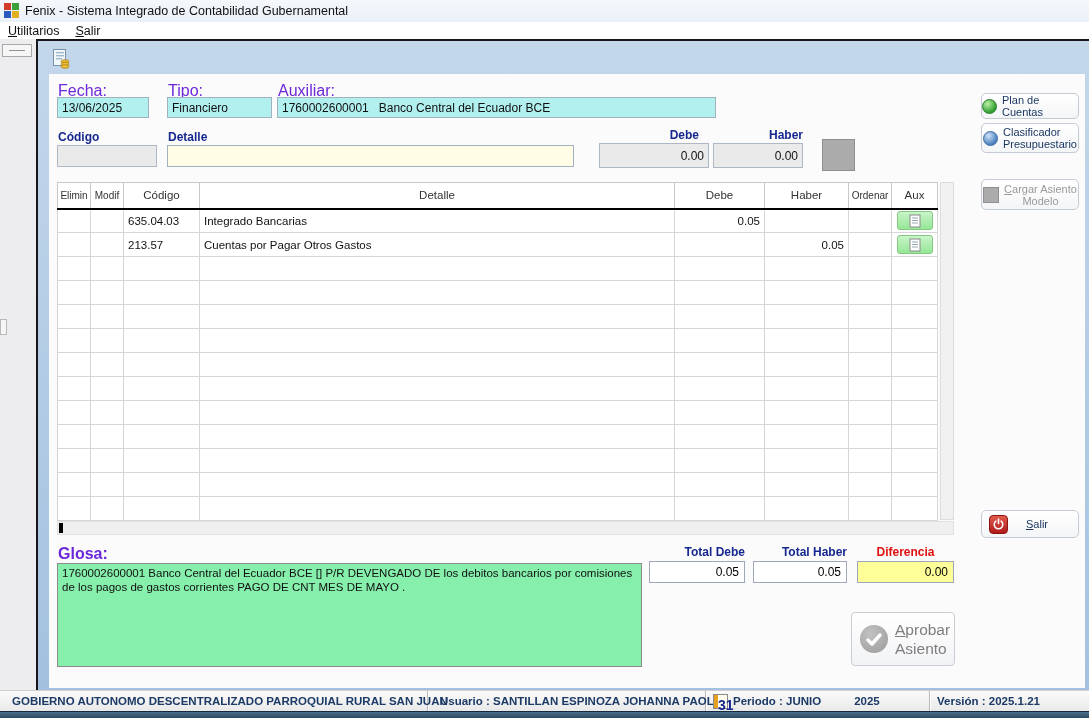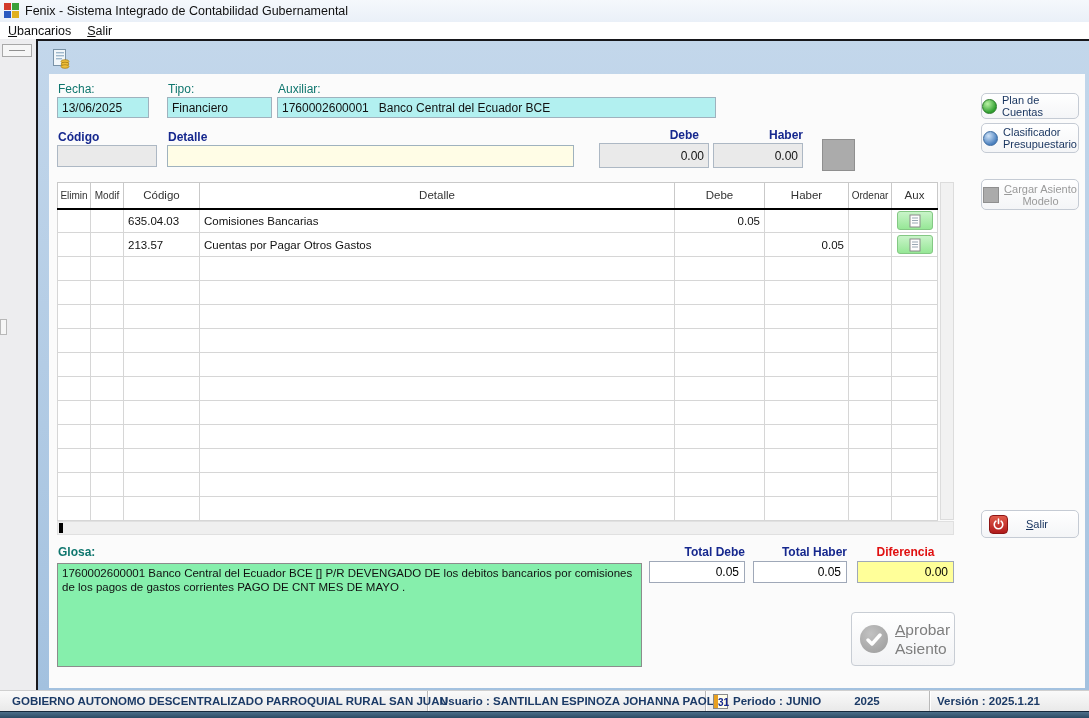--- a/index.html
+++ b/index.html
@@ -27,21 +27,21 @@
 
   
   .form-window { position:absolute; left:36px; top:39px; width:1053px; height:651px;
     border-left:2px solid #17171B; border-top:2px solid #17171B;
     background:linear-gradient(#C3D7EB,#A3C1DF); }
   .toolbar { position:absolute; left:0; top:4px; width:100%; height:28px; }
   .toolbar-btn { position:absolute; left:10px; top:1px; width:26px; height:26px; display:flex; align-items:center; justify-content:center; }
   .client { position:absolute; left:11px; top:33px; right:4px; bottom:2px; background:#FBFBFB; }
   
 
-  .lbl-blue { position:absolute; font-size:12px; color:#0f766e; }
+  .lbl-blue { position:absolute; font-size:16px; color:#6d28d9; }
   .lbl-navy { position:absolute; font-size:12px; font-weight:bold; color:#16288E; }
   .field { position:absolute; border:1px solid #9FB2BE; font-size:12px; color:#111; display:flex; align-items:center; padding:0 4px; background:#FFF; }
   .cyan { background:#B2F0F0; }
   .yellow { background:#FFFDE6; }
   .grayf { background:#EAEAEA; border-color:#ADB8C4; }
   .num { justify-content:flex-end; }
   .gray-square { position:absolute; left:773px; top:65px; width:33px; height:32px; background:#ABABAB; border:1px solid #8F8F8F; }
 
   
   .grid-wrap { position:absolute; left:8px; top:108px; }
@@ -81,42 +81,42 @@
   .power-icon { width:19px; height:19px; border-radius:4px; background:linear-gradient(#E05B4B,#B01A1A); border:1px solid #8E1414;
     display:flex; align-items:center; justify-content:center; flex:0 0 auto; }
 
   
   .statusbar { position:absolute; left:0; top:690px; width:1089px; height:21px;
     background:linear-gradient(#FAFAFA,#E9E9E9); border-top:1px solid #CFCFCF; display:flex; align-items:stretch; }
   .sb-sec { display:flex; align-items:center; gap:5px; padding:0 7px; border-right:1px solid #B9B9B9; box-shadow:1px 0 0 #FFFFFF; }
   .sb-txt { font-size:11.5px; font-weight:bold; color:#1B3A66; white-space:nowrap; }
   .cal-icon { width:15px; height:15px; background:#FFFDEB; border:1px solid #8A8A8A; position:relative; flex:0 0 auto; }
   .cal-icon i { position:absolute; left:0; top:0; width:4px; height:13px; background:#E8A020; }
-  .cal-icon b { position:absolute; left:4px; top:2px; font-size:10px; color:#16288E; font-weight:bold; }
+  .cal-icon b { position:absolute; left:4px; top:2px; font-size:14px; color:#16288E; font-weight:bold; }
   .bottom-strip { position:absolute; left:0; top:711px; width:1089px; height:7px; background:linear-gradient(#4C6E89,#2C4B64); border-top:1px solid #16293C; }
 
   .ws-pre { white-space:pre; }
 </style>
 </head>
 <body>
 
 <div id="screen">
 
   <div class="titlebar">
     <span class="win-icon">
       <i style="background:#D23A2A"></i>
         <i style="background:#3AA03A"></i>
         <i style="background:#2A5AC0"></i>
         <i style="background:#E0B020"></i>
     </span>
     <span class="title-text">Fenix - Sistema Integrado de Contabilidad Gubernamental</span>
   </div>
 
   <div class="menubar">
-    <span class="menu-item"><span class="mn">U</span><span>bancarios</span></span>
+    <span class="menu-item"><span class="mn">U</span><span>tilitarios</span></span>
     <span class="menu-item"><span class="mn">S</span><span>alir</span></span>
   </div>
 
   <div class="left-strip">
     <div class="left-tab">
         <i></i>
       </div>
     <div class="left-handle"></div>
   </div>
 
@@ -196,21 +196,21 @@
               <th style="font-size:11.5px;">Haber</th>
               <th style="font-size:10px;">Ordenar</th>
               <th style="font-size:11.5px;">Aux</th>
             </tr>
           </thead>
           <tbody>
             <tr>
               <td></td>
               <td></td>
               <td class="c-codigo">635.04.03</td>
-              <td>Comisiones Bancarias</td>
+              <td>Integrado Bancarias</td>
               <td class="c-num">0.05</td>
               <td class="c-num"></td>
               <td></td>
               <td class="aux-cell">
                 <span class="aux-btn">
                   <svg width="12" height="14" viewBox="0 0 12 14" style="vertical-align:middle;">
                     <rect x="1" y="1" width="10" height="12" fill="#FDFDFD" stroke="#8A8A8A"></rect>
                     <rect x="3" y="3.5" width="6" height="1" fill="#9AA8B4"></rect>
                     <rect x="3" y="6" width="6" height="1" fill="#9AA8B4"></rect>
                     <rect x="3" y="8.5" width="6" height="1" fill="#9AA8B4"></rect>

